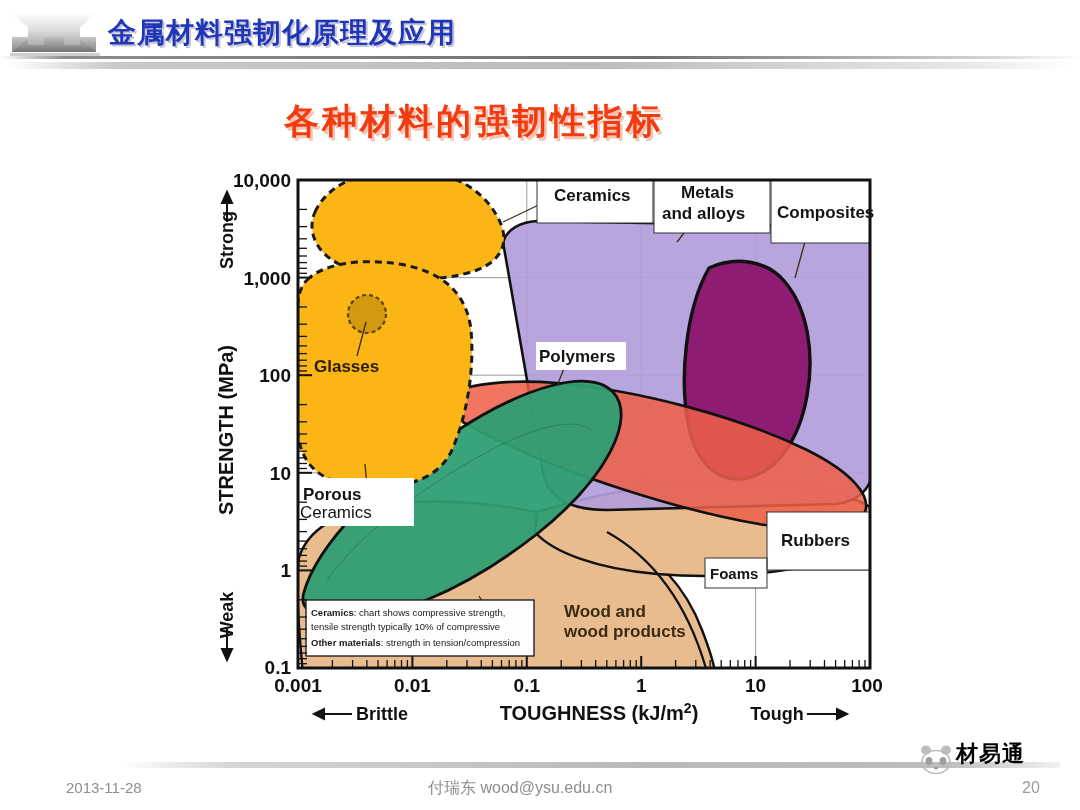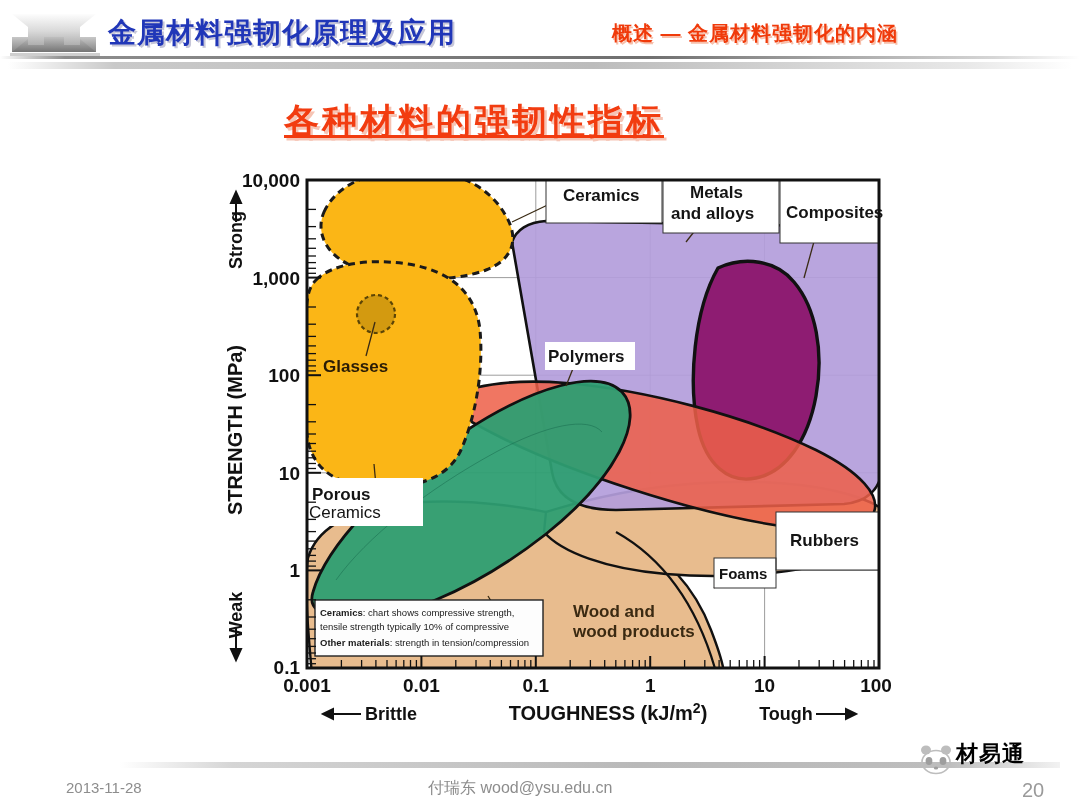--- a/index.html
+++ b/index.html
@@ -37,35 +37,34 @@
     background:linear-gradient(to right,#ffffff 0%,#c9c9c9 10%,#bcbcbc 55%,#e8e8e8 90%,#ffffff 100%);
   }
 
   
   #slide-title{
     position:absolute;left:0;top:98px;width:948px;
     text-align:center;
     font-size:35px;font-weight:bold;color:#f23c10;
     letter-spacing:3px;
     text-shadow:2.5px 2.5px 0 #f6c4b4;
-    text-decoration:underline;
   }
 
   
-  #chart-figure{position:absolute;left:216px;top:160px;width:700px;height:570px;}
+  #chart-figure{position:absolute;left:207px;top:160px;width:700px;height:570px;}
   #chart-svg{display:block;}
 
   
   #footer-rule{
     position:absolute;left:120px;top:762px;width:940px;height:6px;
     background:linear-gradient(to right,#ffffff 0%,#d5d5d5 12%,#b9b9b9 55%,#bdbdbd 88%,#f2f2f2 100%);
   }
   #footer-date{position:absolute;left:66px;top:779px;font-size:15px;color:#8d8d8d;}
   #footer-author{position:absolute;left:428px;top:778px;font-size:16px;color:#8d8d8d;white-space:nowrap;}
-  #footer-page{position:absolute;left:1022px;top:779px;font-size:20px;color:#9a9a9a;text-align:right;}
+  #footer-page{position:absolute;left:1022px;top:779px;font-size:16px;color:#9a9a9a;text-align:right;}
   #footer-brand{position:absolute;left:918px;top:740px;width:150px;height:36px;}
   #footer-brand-text{
     position:absolute;left:38px;top:-1px;
     font-size:22px;color:#000000;font-weight:bold;letter-spacing:1px;
   }
 </style>
 </head>
 <body>
 
 <div id="header">
@@ -81,21 +80,20 @@
         <stop offset="0%" stop-color="#bdbdbd"></stop>
         <stop offset="100%" stop-color="#6e6e6e"></stop>
       </linearGradient>
     </defs>
     <polygon points="4,4 88,4 72,17 72,29 88,42 4,42 20,29 20,17" fill="url(#lgSilver)"></polygon>
     <polygon points="4,27 20,27 20,35 36,35 36,27 56,27 56,35 72,35 72,27 88,27 88,42 4,42" fill="url(#lgSilver2)" opacity="0.85"></polygon>
     <rect x="2" y="43" width="90" height="3" fill="#cfcfcf"></rect>
   </svg>
 
   <div id="header-title">金属材料强韧化原理及应用</div>
-  <div id="header-subtitle">概述 — 金属材料强韧化的内涵</div>
   <div id="header-rule"></div>
   <div id="header-rule2"></div>
 </div>
 
 <div id="slide-title">各种材料的强韧性指标</div>
 
 <div id="chart-figure">
 <svg id="chart-svg" width="700" height="570" viewBox="0 0 700 570">
   <defs>
     <clipPath id="plotClip">

